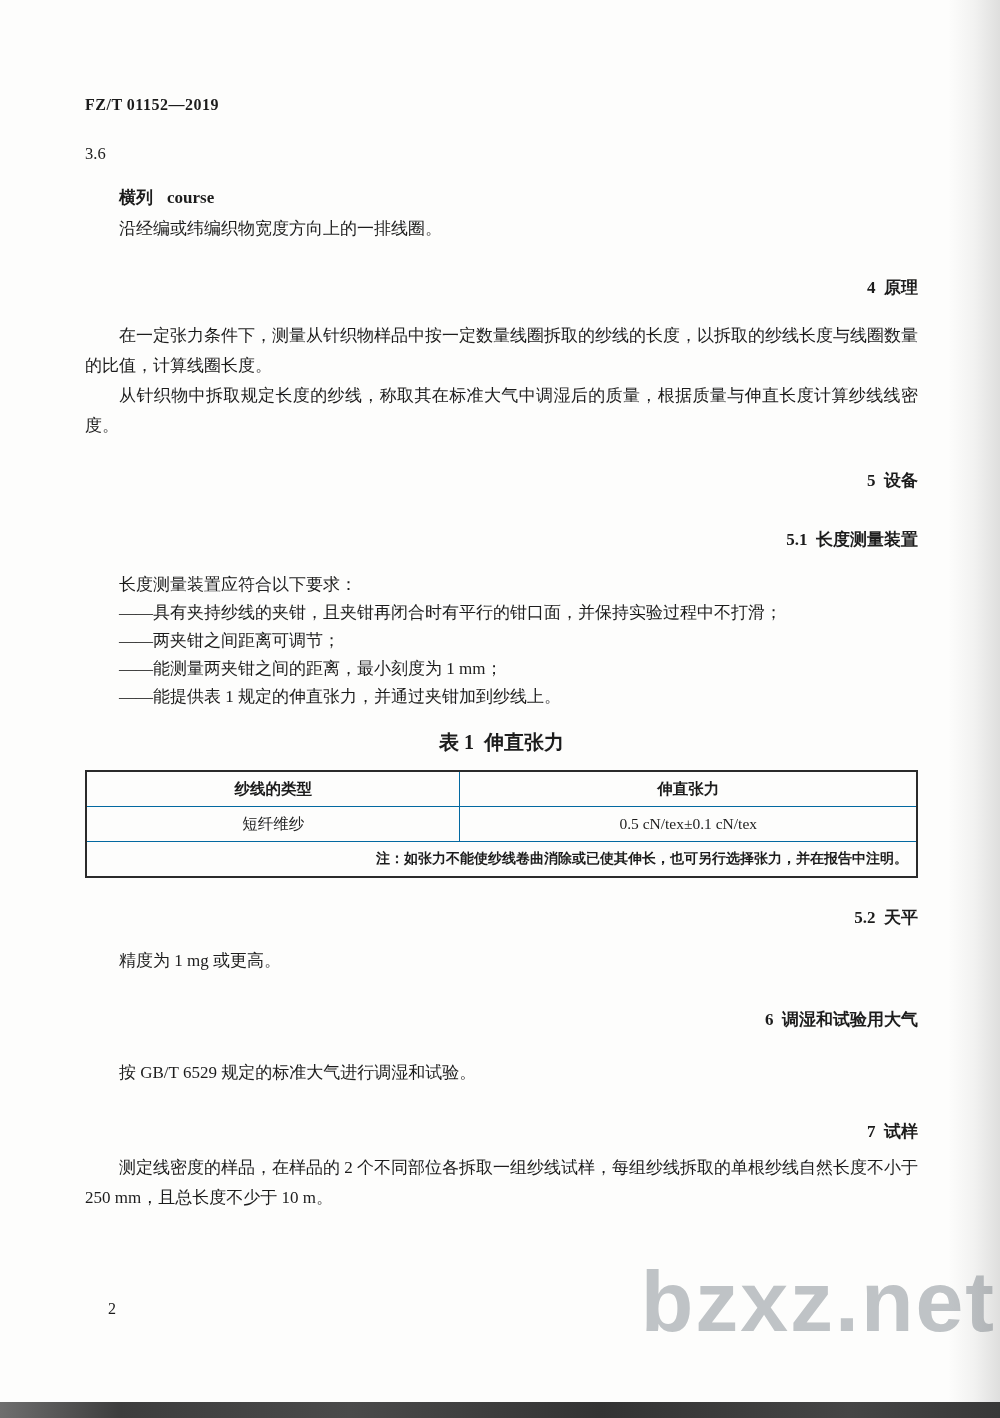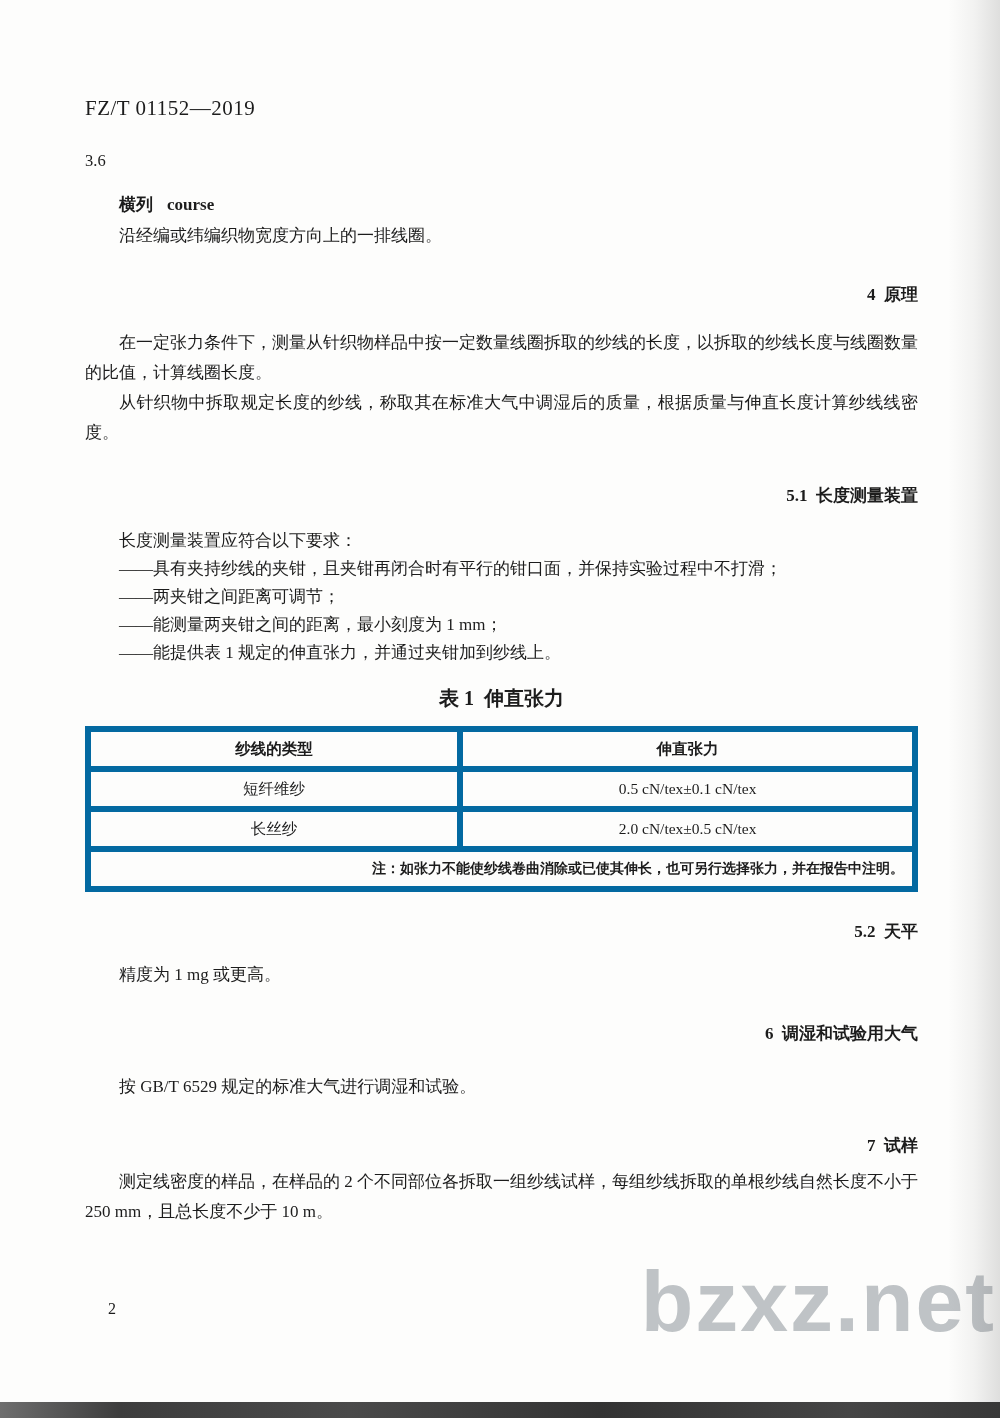--- a/index.html
+++ b/index.html
@@ -13,22 +13,22 @@
     font-family: "Liberation Serif", "DejaVu Serif", serif;
     color: #1c1c1c;
   }
   .content {
     position: relative;
     z-index: 2;
     padding: 96px 82px 0 85px;
     font-size: 17px;
   }
   .doc-header {
-    font-weight: 400;
-    font-size: 21px;
+    font-weight: 700;
+    font-size: 16px;
     letter-spacing: 0.5px;
   }
   .clause-num {
     margin-top: 30px;
     font-size: 16.5px;
   }
   .term-line {
     margin-top: 22px;
     text-indent: 2em;
     font-weight: 700;
@@ -73,21 +73,21 @@
     font-weight: 700;
     white-space: pre-wrap;
     font-size: 20px;
   }
   table.t1 {
     width: 100%;
     border-collapse: collapse;
     border: 2px solid #2b2b2b;
   }
   table.t1 th, table.t1 td {
-    border: 6px solid #0369a1;
+    border: 1px solid #0369a1;
     height: 30px;
     text-align: center;
     font-size: 15.5px;
     padding: 2px 8px;
   }
   table.t1 th { font-weight: 700; }
   table.t1 col.c1 { width: 45%; }
   table.t1 tr.note-row td {
     text-align: right;
     font-size: 14px;
@@ -153,20 +153,21 @@
     <div class="clause-num">3.6</div>
     <div class="term-line">
       <span>横列</span><span class="en">course</span>
     </div>
     <div class="term-def">沿经编或纬编织物宽度方向上的一排线圈。</div>
 
     <div class="h-sec">4  原理</div>
     <p class="para first">在一定张力条件下，测量从针织物样品中按一定数量线圈拆取的纱线的长度，以拆取的纱线长度与线圈数量的比值，计算线圈长度。</p>
     <p class="para">从针织物中拆取规定长度的纱线，称取其在标准大气中调湿后的质量，根据质量与伸直长度计算纱线线密度。</p>
 
+    <div class="h-sec sec-gap-sm">5  设备</div>
 
     <div class="h-sec">5.1  长度测量装置</div>
     <div class="intro-line">长度测量装置应符合以下要求：</div>
     <div class="list-item">——具有夹持纱线的夹钳，且夹钳再闭合时有平行的钳口面，并保持实验过程中不打滑；</div>
     <div class="list-item">——两夹钳之间距离可调节；</div>
     <div class="list-item">——能测量两夹钳之间的距离，最小刻度为 1 mm；</div>
     <div class="list-item">——能提供表 1 规定的伸直张力，并通过夹钳加到纱线上。</div>
 
     <div class="table-caption">表 1  伸直张力</div>
     <table class="t1">
@@ -178,24 +179,20 @@
         <tr>
           <th>纱线的类型</th>
           <th>伸直张力</th>
         </tr>
       </thead>
       <tbody>
         <tr>
           <td>短纤维纱</td>
           <td>0.5 cN/tex±0.1 cN/tex</td>
         </tr>
-        <tr>
-          <td>长丝纱</td>
-          <td>2.0 cN/tex±0.5 cN/tex</td>
-        </tr>
         <tr class="note-row">
           <td colspan="2">注：如张力不能使纱线卷曲消除或已使其伸长，也可另行选择张力，并在报告中注明。</td>
         </tr>
       </tbody>
     </table>
 
     <div class="h-sec sec-gap-sm">5.2  天平</div>
     <div class="single-line">精度为 1 mg 或更高。</div>
 
     <div class="h-sec">6  调湿和试验用大气</div>

